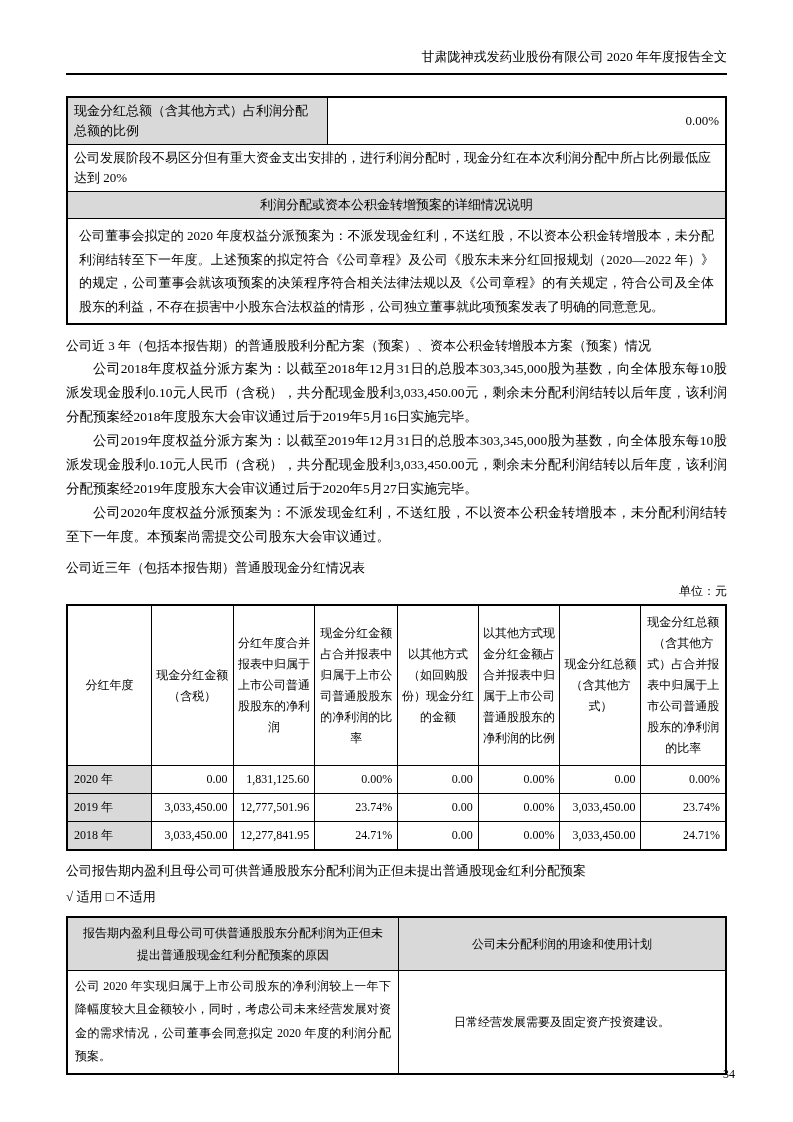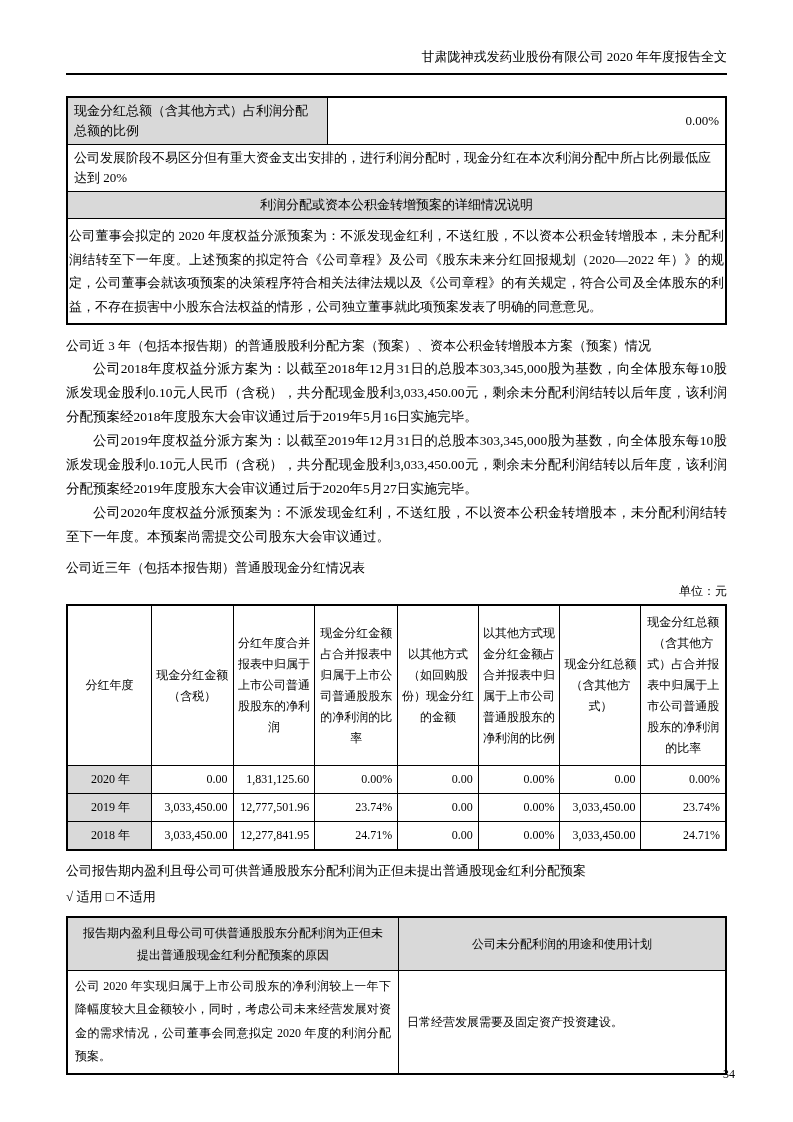--- a/index.html
+++ b/index.html
@@ -26,44 +26,44 @@
   table.bordered { border: 2px solid #000; }
 
   
   .t1 { margin-top: 21px; font-size: 13px; }
   .t1 td { padding: 3px 6px; line-height: 20px; }
   .t1 .gray { background: #d9d9d9; }
   .t1 .label-cell { width: 39.5%; }
   .t1 .value-cell { text-align: right; }
   .t1 .center-cell { text-align: center; height: 26px; }
   .t1 .line-cell { height: 31px; }
-  .t1 .para-cell { text-align: justify; line-height: 23.5px; padding: 5px 1px; }
+  .t1 .para-cell { text-align: justify; line-height: 23.5px; padding: 5px 11px; }
 
   .sec-title { margin-top: 10px; font-size: 13px; line-height: 22px; }
   .para { font-size: 13.5px; line-height: 24px; text-align: justify; text-indent: 2em; }
 
   .caption { margin-top: 8px; font-size: 13px; line-height: 22px; }
   .unit { text-align: right; font-size: 12px; line-height: 20px; margin: 2px 0 3px 0; }
 
   
   .t2 { font-size: 12px; }
   .t2 td { padding: 2px 4px; }
   .t2 .hd { text-align: center; line-height: 21px; padding: 6px 2px; height: 150px; }
-  .t2 .year { background: #d9d9d9; text-align: center; padding-left: 6px; height: 28px; }
+  .t2 .year { background: #d9d9d9; text-align: left; padding-left: 6px; height: 28px; }
   .t2 .num { text-align: right; padding-right: 5px; height: 28px; }
 
   .after-line { margin-top: 9px; font-size: 13px; line-height: 22px; }
   .applicable { margin-top: 4px; margin-bottom: 8px; font-size: 13px; line-height: 22px; }
 
   
   .t3 { font-size: 12px; font-family: Liberation Serif, serif; }
   .t3 .hd { background: #d9d9d9; text-align: center; line-height: 22px; padding: 4px 10px; height: 50px; }
   .t3 .left-col { width: 50.3%; }
   .t3 .body-left { text-align: justify; line-height: 23.5px; padding: 4px 7px; }
-  .t3 .body-right { text-align: left; padding: 4px 8px; line-height: 22px; }
+  .t3 .body-right { text-align: center; padding: 4px 8px; line-height: 22px; }
 
   .page-number {
     position: absolute;
     top: 1067px;
     right: 58px;
     font-size: 12px;
   }
 </style>
 </head>
 <body>

